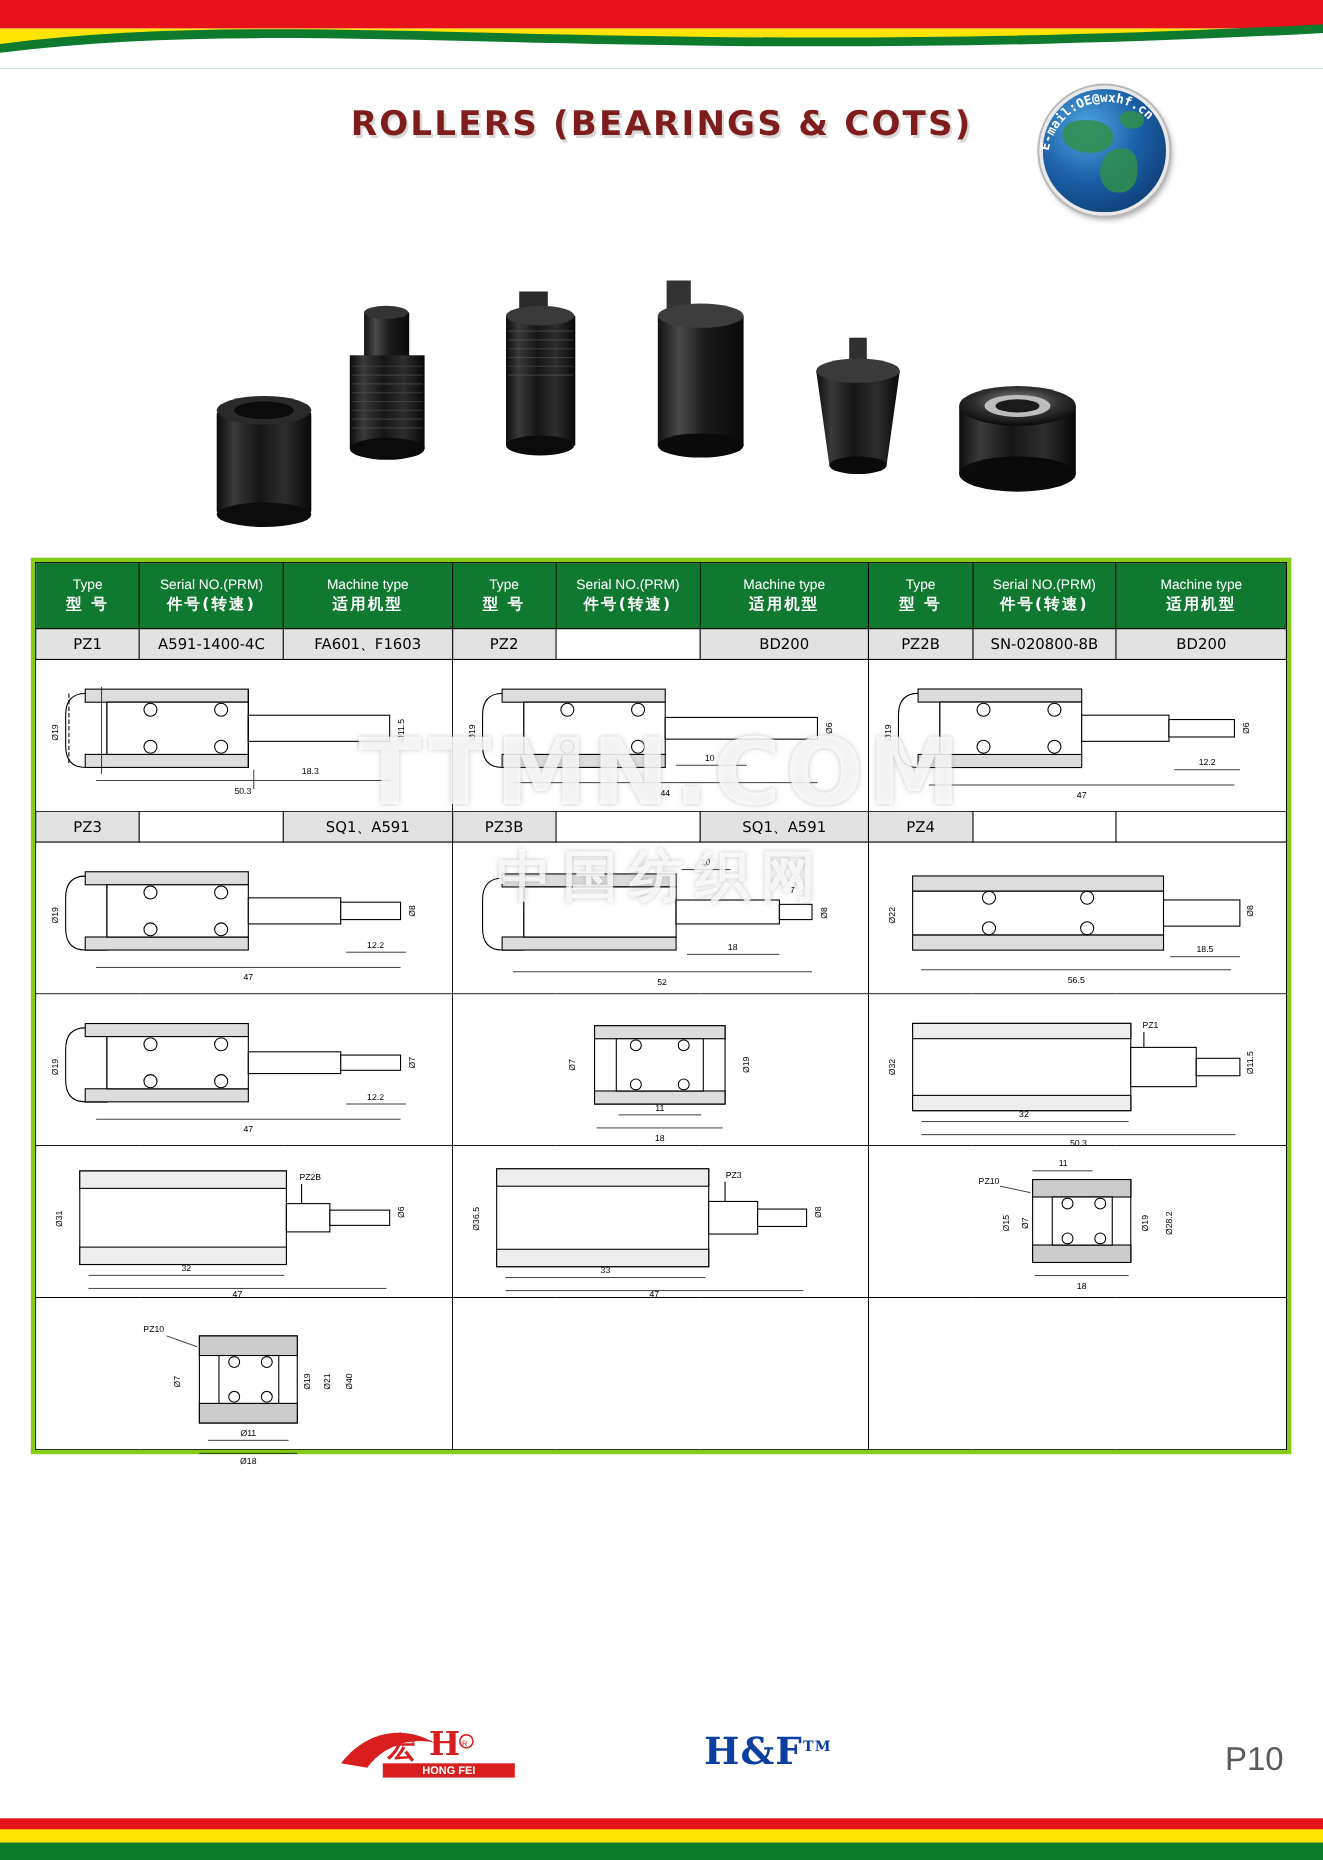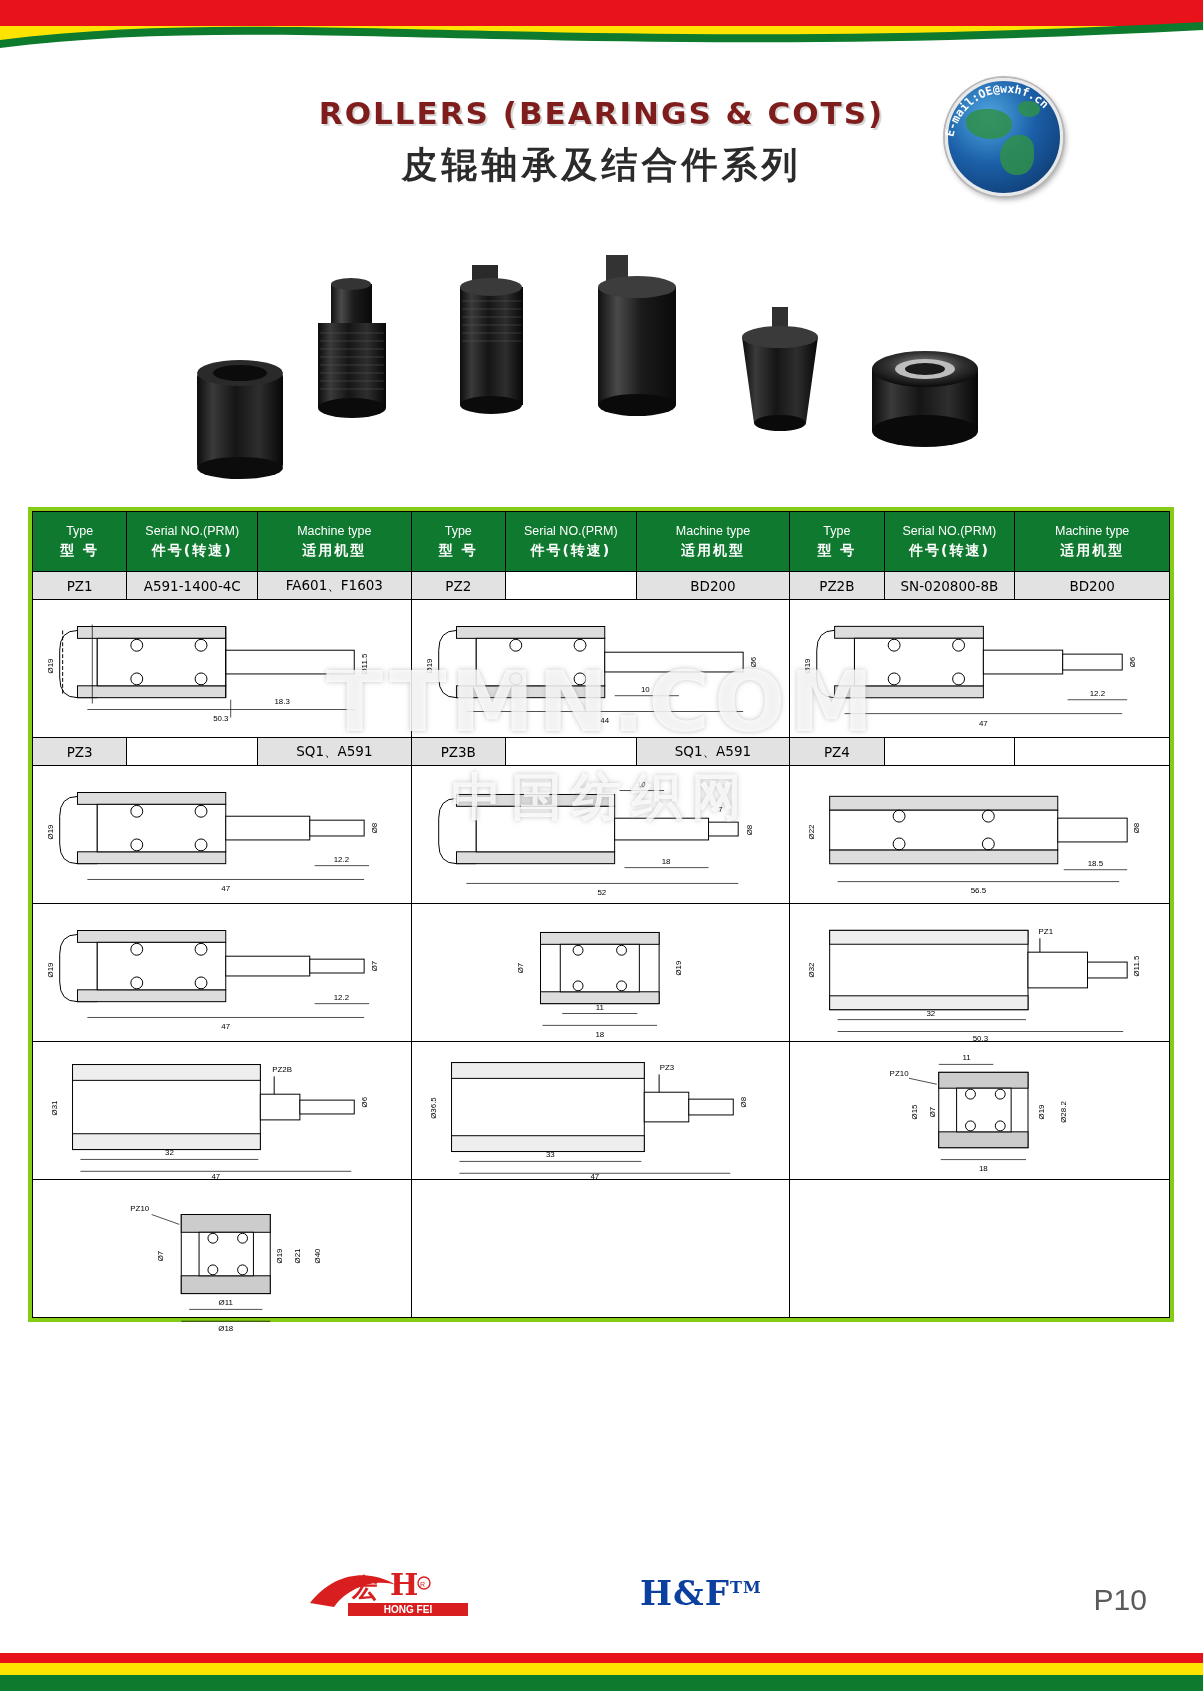--- a/index.html
+++ b/index.html
@@ -142,43 +142,42 @@
   .f-red   { position:absolute; bottom:26px; left:0; width:1203px; height:12px; background:#e8121a; }
   .brand-logo {
     position:absolute; bottom:72px; left:300px; width:220px; height:56px;
   }
   .brand-hf {
     position:absolute; bottom:78px; left:640px;
     font-family:"DejaVu Serif", serif;
     font-weight:bold; font-size:34px; color:#0b3fa0;
     letter-spacing:1px;
   }
-  .brand-hf sup { font-size:16px; vertical-align:super; }
+  .brand-hf sup { font-size:13px; vertical-align:super; }
   .pageno {
-    position:absolute; bottom:74px; right:56px;
+    position:absolute; bottom:74px; right:36px;
     font-family:"Liberation Sans", sans-serif;
     font-size:30px; color:#5a5a5a;
   }
 </style>
 </head>
 <body>
 
 <div class="topbar">
   <div class="stripe-red"></div>
   <div class="stripe-yellow"></div>
   <div class="stripe-green"></div>
   <svg class="swoosh" viewBox="0 0 1203 62" preserveAspectRatio="none">
     <path d="M0,44 C280,8 560,60 1203,26 L1203,62 L0,62 Z" fill="#ffffff"></path>
     <path d="M0,40 C280,4 560,56 1203,22 L1203,30 C560,64 280,12 0,48 Z" fill="#0d7a2e"></path>
   </svg>
 </div>
 
 <div class="header">
   <div class="title-en">ROLLERS (BEARINGS &amp; COTS)</div>
-  <div class="title-cn">皮辊轴承及结合件系列</div>
 </div>
 
 <div class="globe">
   <div class="land l1"></div>
     <div class="land l2"></div>
     <div class="land l3"></div>
 </div>
 <svg class="email-arc" viewBox="0 0 118 118">
   <defs>
       <path id="arcpath" d="M 8,62 A 53,53 0 0 1 110,48"></path>

